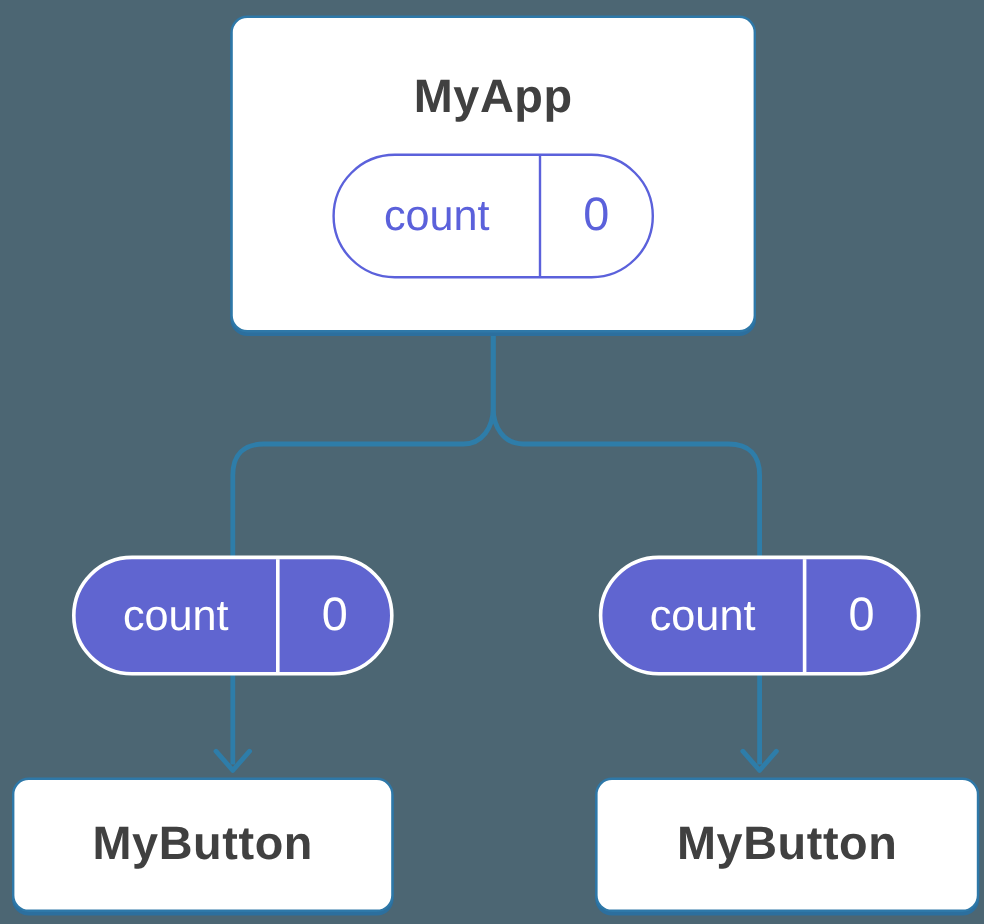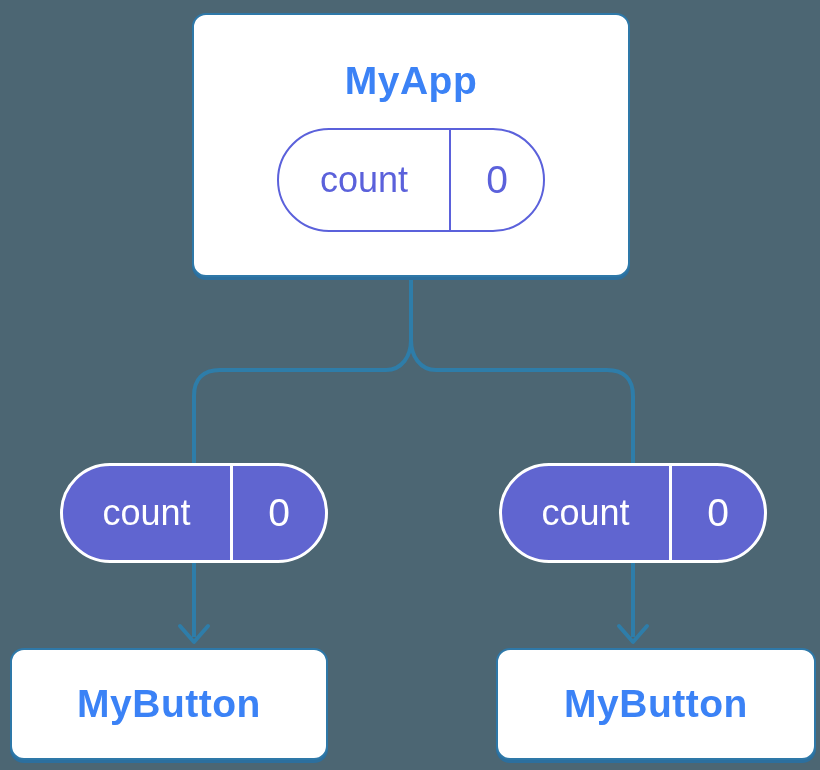--- a/index.html
+++ b/index.html
@@ -20,21 +20,21 @@
     border-radius: 14px;
     box-shadow: 0 3px 0 0 #2C6F9E;
     box-sizing: border-box;
     z-index: 2;
   }
   .card-root { left: 192px; top: 13px; width: 438px; height: 264px; }
   .card-child-left  { left: 10px;  top: 648px; width: 318px; height: 112px; }
   .card-child-right { left: 496px; top: 648px; width: 320px; height: 112px; }
 
   .card-title {
-    color: #3b82f6;
+    color: #404040;
     font-size: 39px;
     font-weight: 700;
     text-align: center;
     letter-spacing: 0.5px;
   }
   .card-root .card-title { margin-top: 44px; }
   .card-child-left .card-title,
   .card-child-right .card-title {
     line-height: 108px; margin-top: 0; border-radius: 25px;
   }

